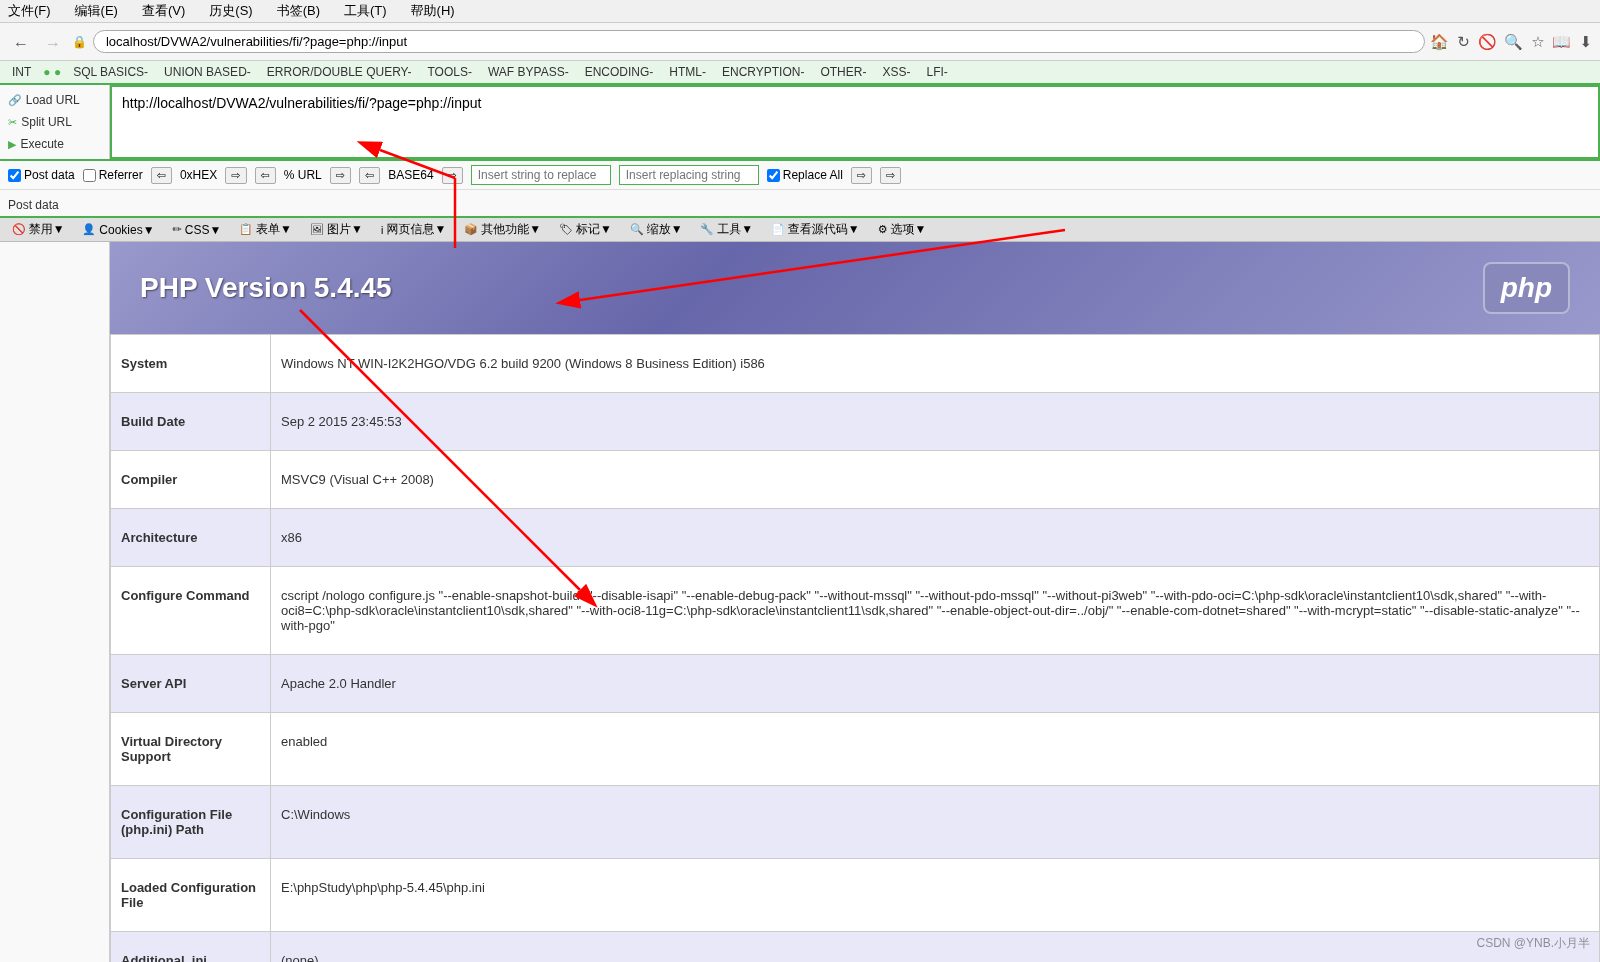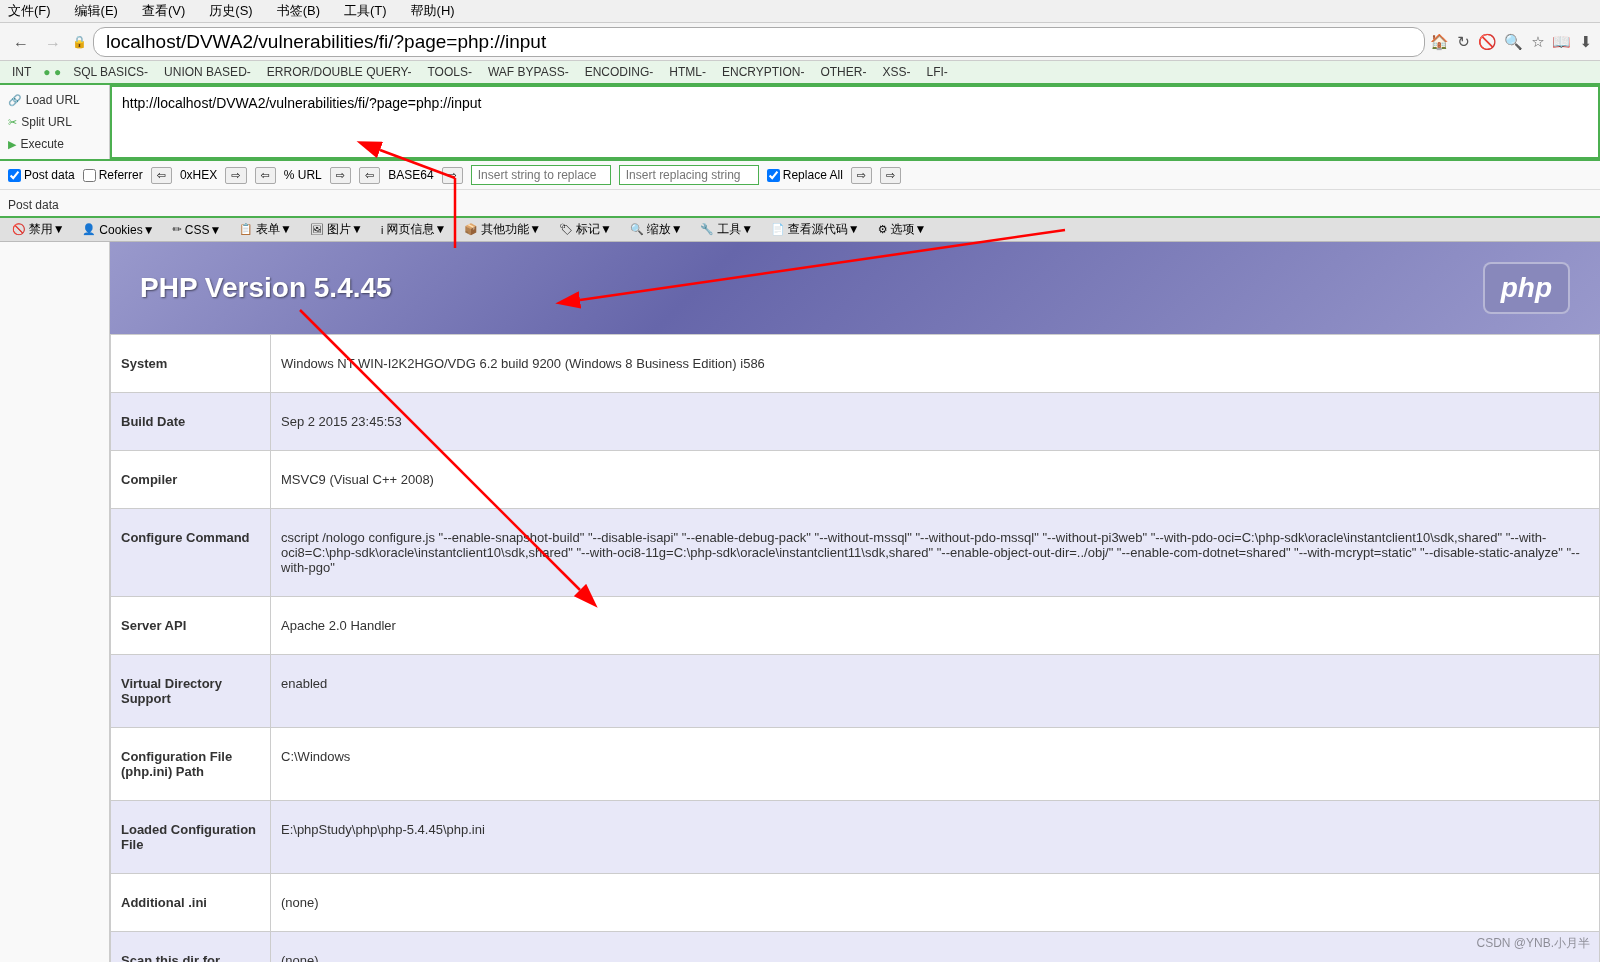--- a/index.html
+++ b/index.html
@@ -59,21 +59,21 @@
       font-size: 16px;
       color: #555;
       padding: 2px 5px;
     }
     .nav-btn:disabled { color: #bbb; cursor: default; }
     .address-input {
       flex: 1;
       border: 1px solid #aaa;
       border-radius: 12px;
       padding: 3px 12px;
-      font-size: 19px;
+      font-size: 13px;
       background: white;
     }
     .toolbar-icons {
       display: flex;
       gap: 8px;
       align-items: center;
     }
     .toolbar-icon { cursor: pointer; color: #555; font-size: 15px; }
 
     
@@ -419,20 +419,24 @@
         </tr>
         <tr>
           <td>Build Date</td>
           <td>Sep 2 2015 23:45:53</td>
         </tr>
         <tr>
           <td>Compiler</td>
           <td>MSVC9 (Visual C++ 2008)</td>
         </tr>
         <tr>
+          <td>Architecture</td>
+          <td>x86</td>
+        </tr>
+        <tr>
           <td>Configure Command</td>
           <td>cscript /nologo configure.js "--enable-snapshot-build" "--disable-isapi" "--enable-debug-pack" "--without-mssql" "--without-pdo-mssql" "--without-pi3web" "--with-pdo-oci=C:\php-sdk\oracle\instantclient10\sdk,shared" "--with-oci8=C:\php-sdk\oracle\instantclient10\sdk,shared" "--with-oci8-11g=C:\php-sdk\oracle\instantclient11\sdk,shared" "--enable-object-out-dir=../obj/" "--enable-com-dotnet=shared" "--with-mcrypt=static" "--disable-static-analyze" "--with-pgo"</td>
         </tr>
         <tr>
           <td>Server API</td>
           <td>Apache 2.0 Handler</td>
         </tr>
         <tr>
           <td>Virtual Directory Support</td>
           <td>enabled</td>

